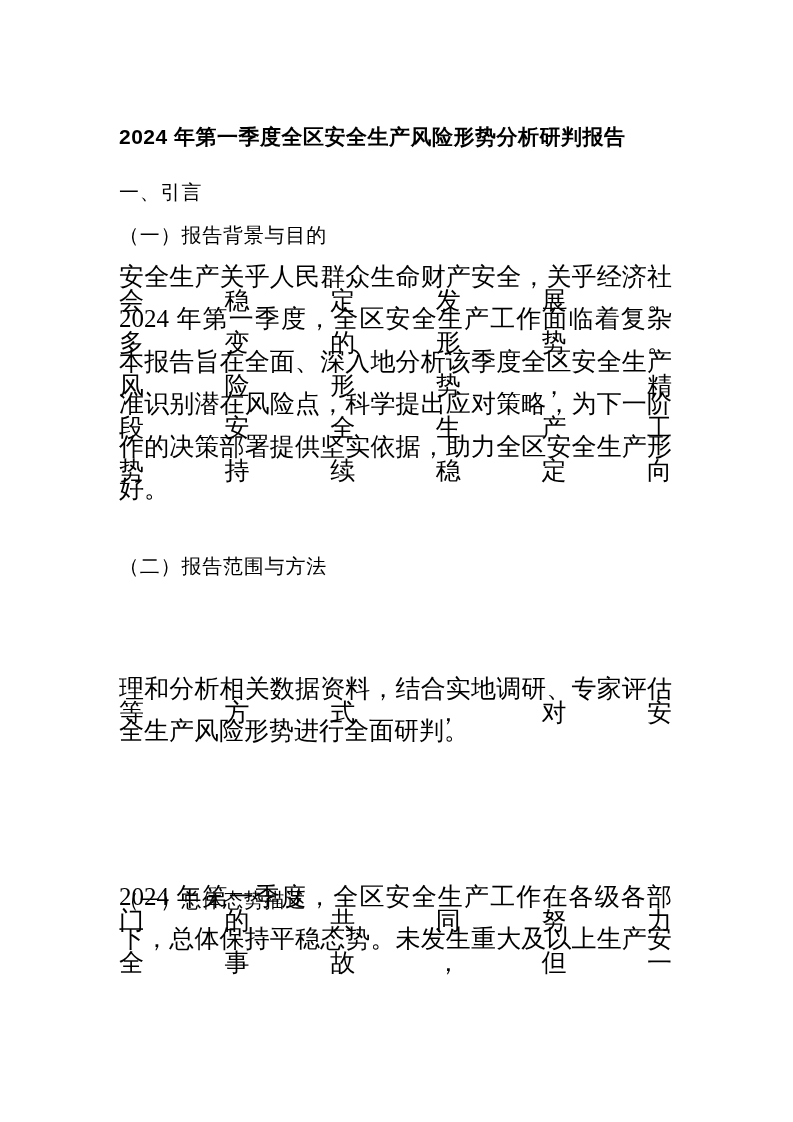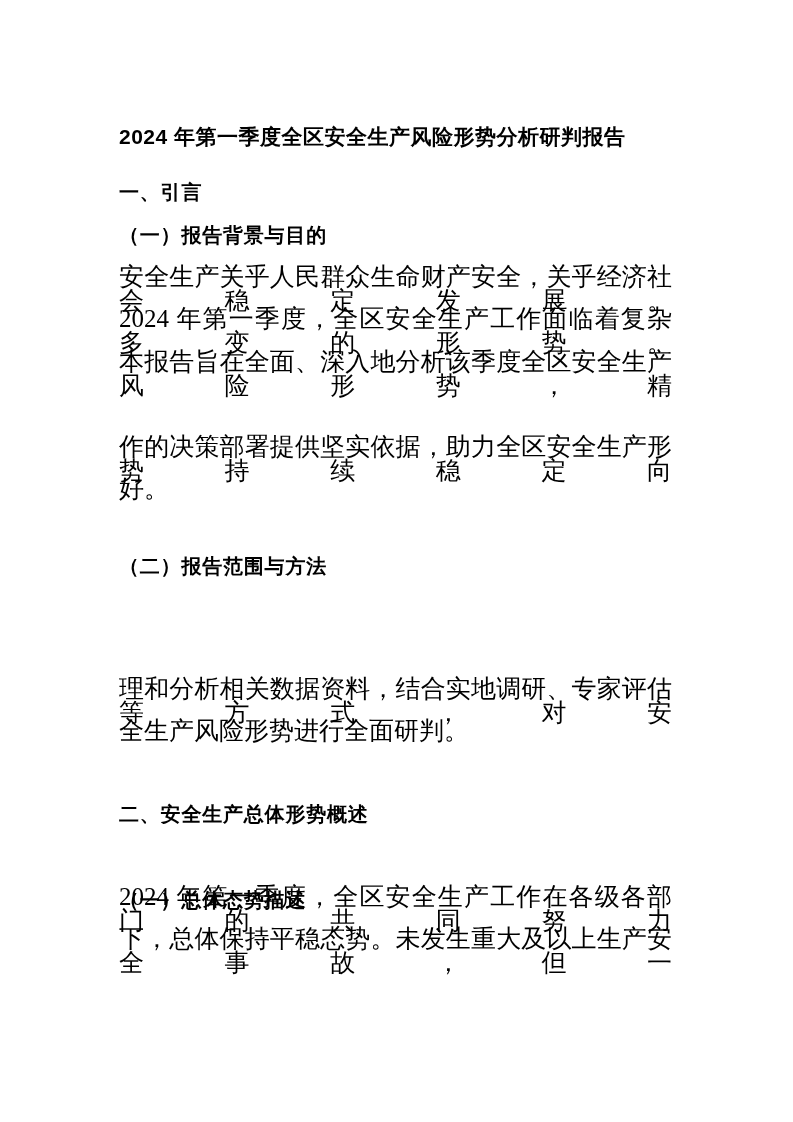--- a/index.html
+++ b/index.html
@@ -31,21 +31,21 @@
   }
   .doc-title {
     font-family: "Liberation Sans", "DejaVu Sans", sans-serif;
     font-weight: bold;
     font-size: 21px;
     letter-spacing: 0.5px;
     white-space: nowrap;
   }
   .heading1, .heading2 {
     font-family: "Liberation Serif", "DejaVu Serif", serif;
-    font-weight: bold;
+    font-weight: normal;
     font-size: 20px;
     letter-spacing: 0.8px;
     white-space: nowrap;
   }
   .body-line {
     font-family: "Liberation Serif", "DejaVu Serif", serif;
     font-size: 25px;
     white-space: normal;
   }
   .just {
@@ -65,29 +65,29 @@
 
     <div class="ln doc-title" style="top:125px">2024 年第一季度全区安全生产风险形势分析研判报告</div>
 
     <div class="ln heading1" style="top:180px">一、引言</div>
 
     <div class="ln heading2" style="top:223px">（一）报告背景与目的</div>
 
     <div class="ln body-line just" style="top:265px">安全生产关乎人民群众生命财产安全，关乎经济社会稳定发展。</div>
     <div class="ln body-line just" style="top:307px">2024 年第一季度，全区安全生产工作面临着复杂多变的形势。</div>
     <div class="ln body-line just" style="top:350px">本报告旨在全面、深入地分析该季度全区安全生产风险形势，精</div>
+    <div class="ln body-line just" style="top:392px">准识别潜在风险点，科学提出应对策略，为下一阶段安全生产工</div>
     <div class="ln body-line just" style="top:435px">作的决策部署提供坚实依据，助力全区安全生产形势持续稳定向</div>
     <div class="ln body-line left" style="top:477px">好。</div>
 
     <div class="ln heading2" style="top:554px">（二）报告范围与方法</div>
 
     <div class="ln body-line just" style="top:677px">理和分析相关数据资料，结合实地调研、专家评估等方式，对安</div>
     <div class="ln body-line left" style="top:719px">全生产风险形势进行全面研判。</div>
 
-    <div class="ln heading1" style="top:802px">二、安全生产总体形势概述</div>
 
     <div class="ln heading2" style="top:888px">（一）总体态势描述</div>
 
     <div class="ln body-line just" style="top:885px">2024 年第一季度，全区安全生产工作在各级各部门的共同努力</div>
     <div class="ln body-line just" style="top:927px">下，总体保持平稳态势。未发生重大及以上生产安全事故，但一</div>
 
   </div>
 </div>
 
 </body></html>

